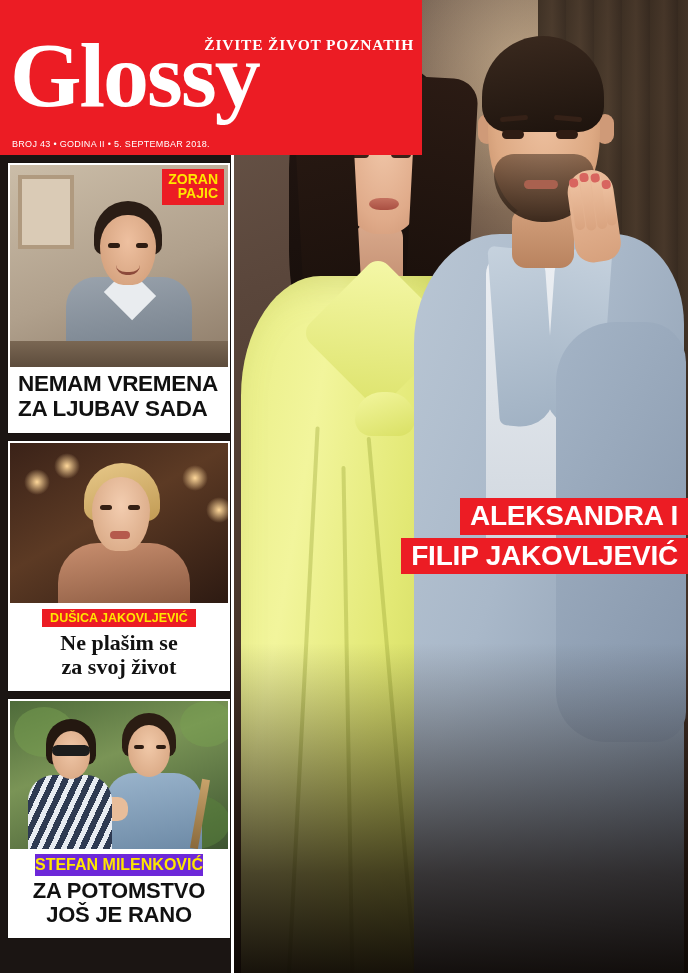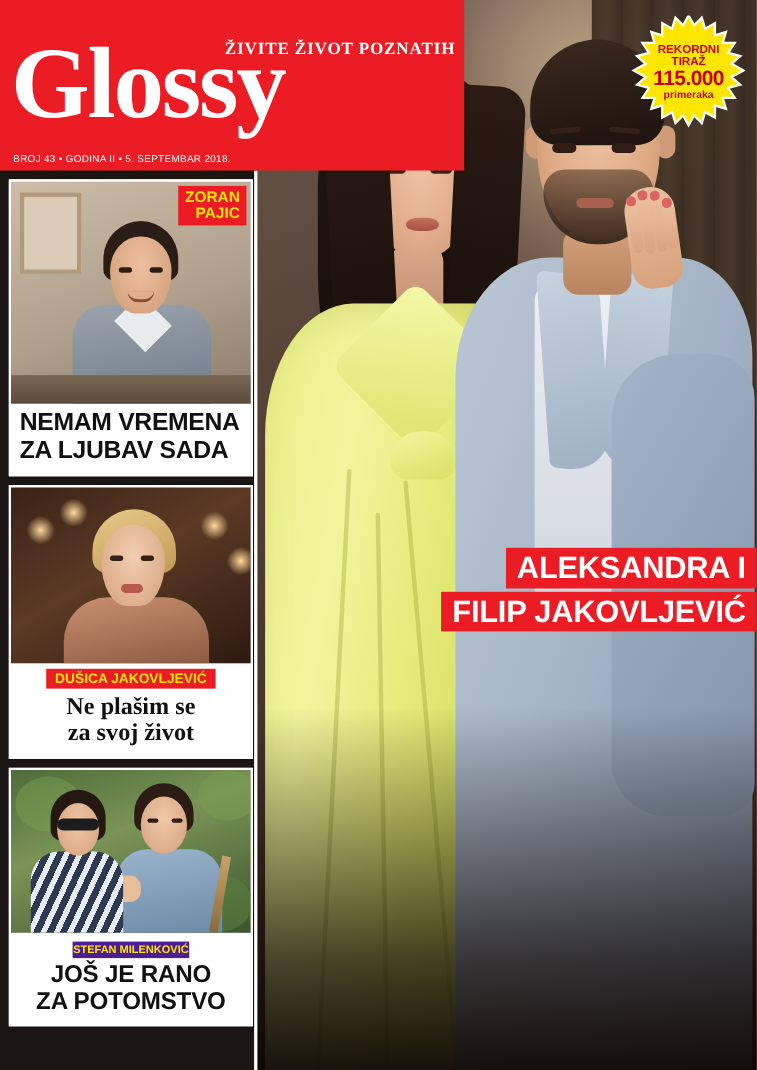--- a/index.html
+++ b/index.html
@@ -340,22 +340,22 @@
   .t3 .p2-eye.l { left: 124px; top: 44px; }
   .t3 .p2-eye.r { left: 146px; top: 44px; }
   .t3 .p2-body { position:absolute; left: 96px; top: 72px; width: 96px; height: 76px;
     background: linear-gradient(170deg,#9ab4cc,#6d8aa6); border-radius: 28px 28px 0 0; }
   .t3 .p2-hand { position:absolute; left: 92px; top: 96px; width: 26px; height: 24px;
     background:#e8bd9a; border-radius: 10px; }
   .t3 .bow { position:absolute; left: 186px; top: 78px; width: 8px; height: 70px;
     background: linear-gradient(180deg,#c8a26a,#8a6a3c); transform: rotate(10deg); }
   .t3 .caption { background:#fff; text-align:center; }
   .t3 .name {
-    display:inline-block; background:#4c1d95; color:#ffe600;
-    font-weight:bold; font-size: 10px; padding: 2px 0; margin-bottom: 3px;
+    display:inline-block; background:#6d28d9; color:#ffe600;
+    font-weight:bold; font-size: 16px; padding: 2px 0; margin-bottom: 3px;
   }
   .t3 .headline {
     color:#111; font-weight:bold; font-size: 22px; line-height: 1.1; letter-spacing: -.2px;
   }
 
   
   .names {
     position: absolute; right: 0; top: 498px; z-index: 25;
     text-align: right;
   }
@@ -439,31 +439,20 @@
 
     <div class="floorshadow"></div>
   </div>
 
   <div class="masthead">
     <div class="kicker">ŽIVITE ŽIVOT POZNATIH</div>
     <div class="logo">Glossy</div>
     <div class="issueline">BROJ 43 • GODINA II • 5. SEPTEMBAR 2018.</div>
   </div>
 
-  <div class="burst">
-    <svg viewBox="0 0 104 104" width="104" height="104" aria-hidden="true">
-      <polygon points="52,0 57,9 64,2 67,12 76,7 76,18 86,15 83,25 94,25 88,34 99,37 91,44 102,50 91,56 99,63 88,66 94,75 83,75 86,85 76,82 76,93 67,88 64,98 57,91 52,100 47,91 40,98 37,88 28,93 28,82 18,85 21,75 10,75 16,66 5,63 13,56 2,50 13,44 5,37 16,34 10,25 21,25 18,15 28,18 28,7 37,12 40,2 47,9" fill="#ffe600" stroke="#ffffff" stroke-width="2"></polygon>
-    </svg>
-    <div class="txt">
-      <div class="l1">REKORDNI</div>
-      <div class="l2">TIRAŽ</div>
-      <div class="l3">115.000</div>
-      <div class="l4">primeraka</div>
-    </div>
-  </div>
 
   <div class="colsep"></div>
 
   <div class="left-col">
 
     <div class="teaser t1">
       <div class="photo">
         <div class="wallframe"></div>
         <div class="t-body"></div>
         <div class="t-collar"></div>
@@ -516,22 +505,22 @@
         <div class="p2-eye r"></div>
         <div class="p2-hand"></div>
         <div class="bow"></div>
         <div class="p1-body"></div>
         <div class="p1-hair"></div>
         <div class="p1-face"></div>
         <div class="p1-glass"></div>
       </div>
       <div class="caption">
         <span class="name">STEFAN MILENKOVIĆ</span>
+        <div class="headline">ZA POTOMSTVO</div>
         <div class="headline">JOŠ JE RANO</div>
-        <div class="headline">ZA POTOMSTVO</div>
       </div>
     </div>
 
   </div>
 
   <div class="names">
     <div class="line">ALEKSANDRA I</div><br>
     <div class="line">FILIP JAKOVLJEVIĆ</div>
   </div>
 

